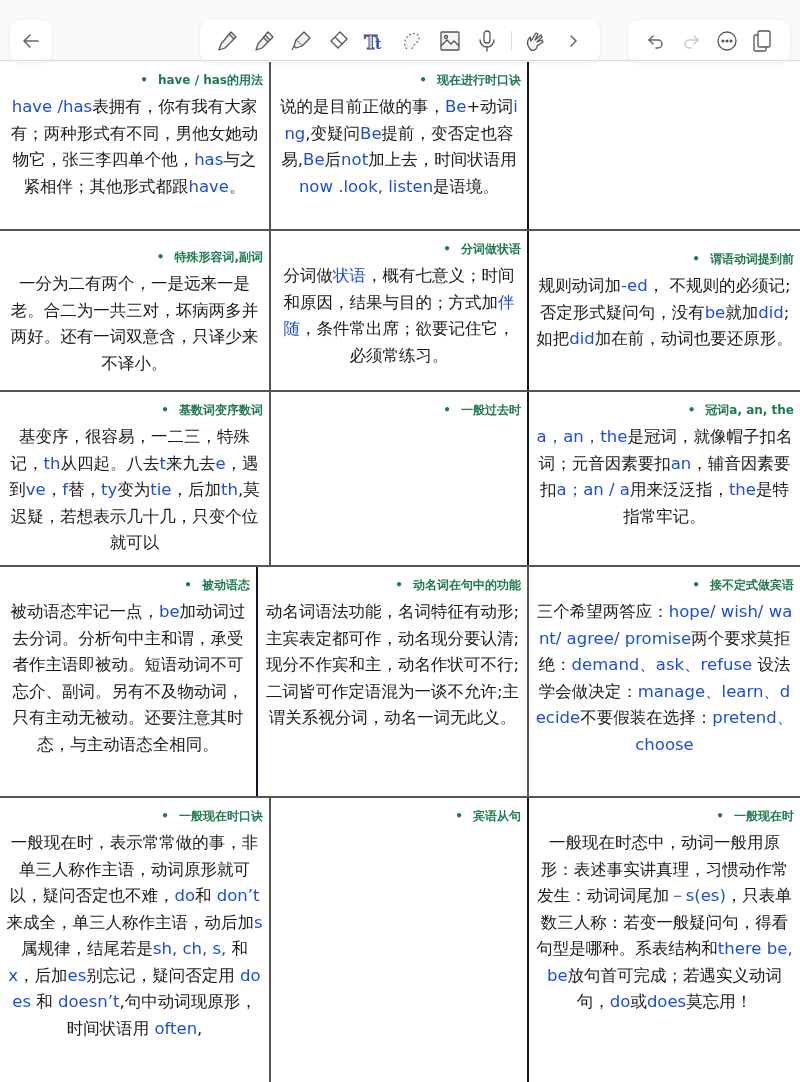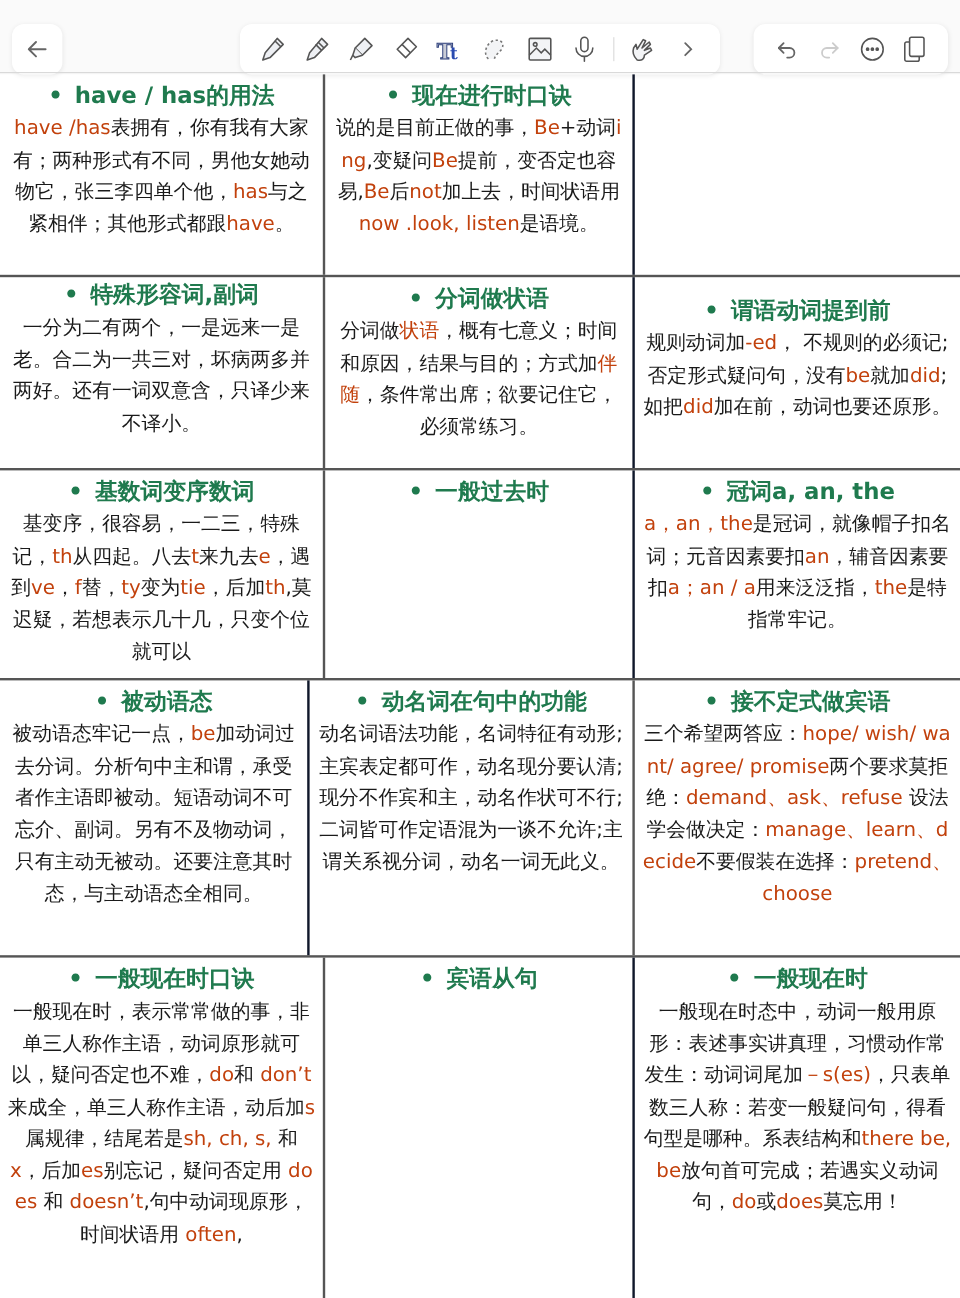--- a/index.html
+++ b/index.html
@@ -19,24 +19,24 @@
   .sep { width: 1px; height: 20px; background: #dcdcdc; }
 
   
   .grid { position: absolute; left: 0; top: 62px; width: 800px; }
   .row { display: flex; border-bottom: 2px solid #555; }
   .row.last { border-bottom: none; }
   .cell { flex: none; padding: 4px 6px 6px; text-align: center; }
   .cell.c1 { width: 271px; border-right: 2px solid #555; }
   .cell.c2 { width: 258px; border-right: 2px solid #0f172a; }
   .cell.c3 { width: 271px; }
-  .title { color: #1f7a4e; font-weight: bold; font-size: 19px; line-height: 28px; white-space: nowrap; }
+  .title { color: #1f7a4e; font-weight: bold; font-size: 12px; line-height: 28px; white-space: nowrap; text-align: right; }
   .title .dot { display: inline-block; margin-right: 10px; }
   .body { font-size: 16.5px; line-height: 26.5px; color: #1a1a1a; word-break: break-all; }
-  .body .hl { color: #c2410c; }
+  .body .hl { color: #1d4ed8; }
 </style>
 </head>
 <body>
 
 <div class="topbar">
   <div class="pill back">
     <span class="ico">
       <svg viewBox="0 0 24 24" fill="none" stroke="#666" stroke-width="1.6" stroke-linecap="round" stroke-linejoin="round">
           <path d="M19 12H5M11 6l-6 6 6 6"></path>
         </svg>
@@ -142,21 +142,21 @@
     <div class="cell c1">
         <div class="title"><span class="dot">•</span><span>have / has的用法</span></div>
         <div class="body"><span class="hl">have /has</span><span>表拥有，你有我有大家有；两种形式有不同，男他女她动物它，张三李四单个他，</span><span class="hl">has</span><span>与之紧相伴；其他形式都跟</span><span class="hl">have</span><span>。</span></div>
       </div>
     <div class="cell c2">
         <div class="title"><span class="dot">•</span><span>现在进行时口诀</span></div>
         <div class="body"><span>说的是目前正做的事，</span><span class="hl">Be</span><span>+动词</span><span class="hl">ing</span><span>,变疑问</span><span class="hl">Be</span><span>提前，变否定也容易,</span><span class="hl">Be</span><span>后</span><span class="hl">not</span><span>加上去，时间状语用</span><span class="hl">now .look, listen</span><span>是语境。</span></div>
       </div>
   </div>
   <div class="row" style="height:161px">
-    <div class="cell c1" style="padding-top:1px">
+    <div class="cell c1" style="padding-top:12px">
         <div class="title"><span class="dot">•</span><span>特殊形容词,副词</span></div>
         <div class="body"><span>一分为二有两个，一是远来一是老。合二为一共三对，坏病两多并两好。还有一词双意含，只译少来不译小。</span></div>
       </div>
     <div class="cell c2" style="padding-top:4px">
         <div class="title"><span class="dot">•</span><span>分词做状语</span></div>
         <div class="body"><span>分词做</span><span class="hl">状语</span><span>，概有七意义；时间和原因，结果与目的；方式加</span><span class="hl">伴随</span><span>，条件常出席；欲要记住它，必须常练习。</span></div>
       </div>
     <div class="cell c3" style="padding-top:14px">
         <div class="title"><span class="dot">•</span><span>谓语动词提到前</span></div>
         <div class="body"><span>规则动词加</span><span class="hl">-ed</span><span>， 不规则的必须记;否定形式疑问句，没有</span><span class="hl">be</span><span>就加</span><span class="hl">did</span><span>;如把</span><span class="hl">did</span><span>加在前，动词也要还原形。</span></div>

